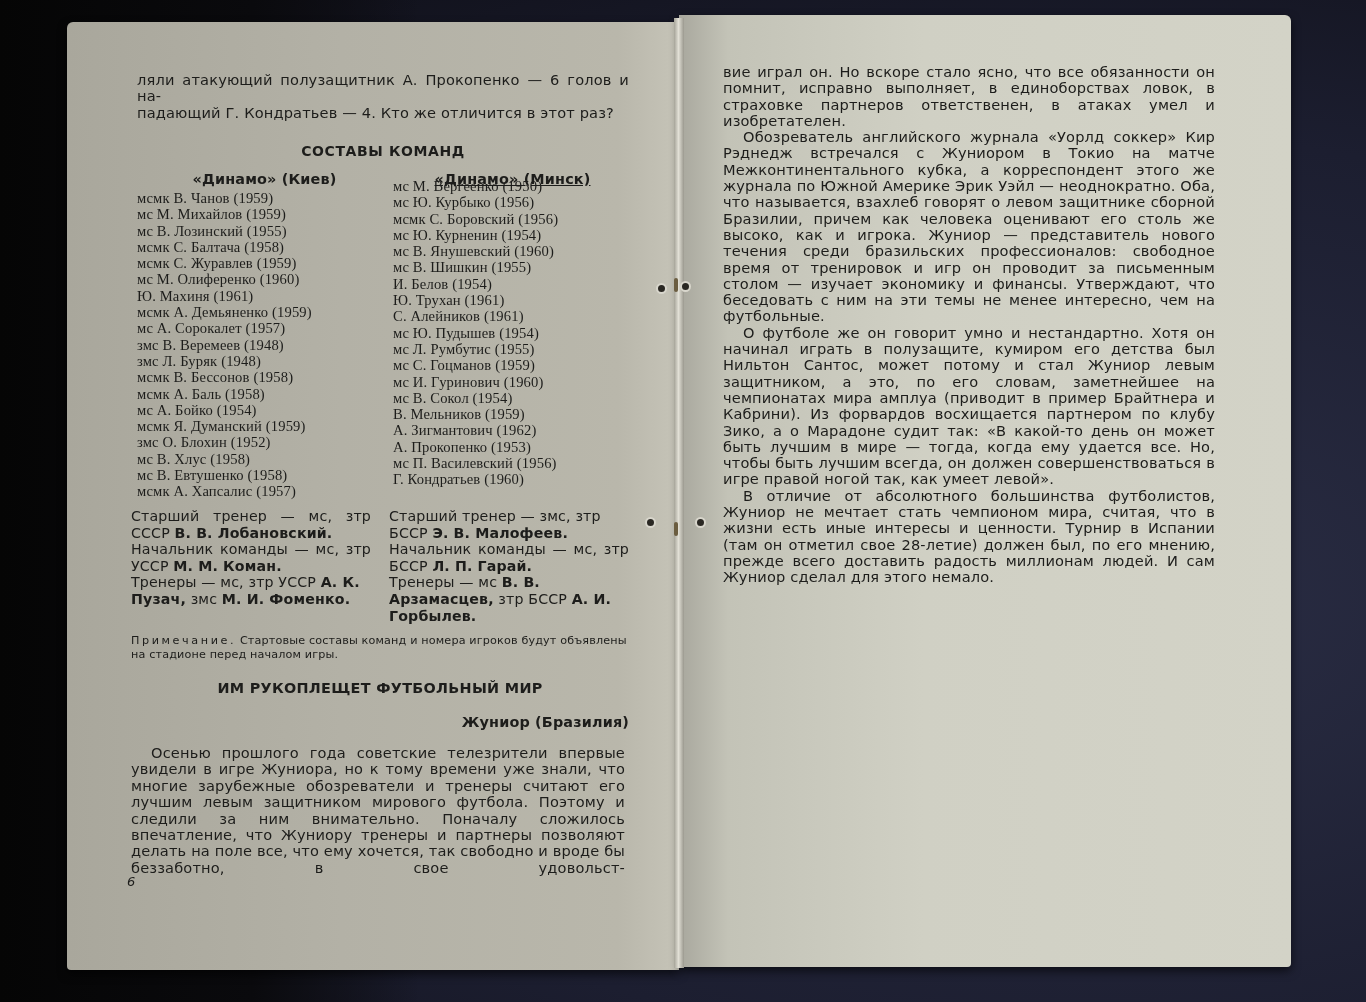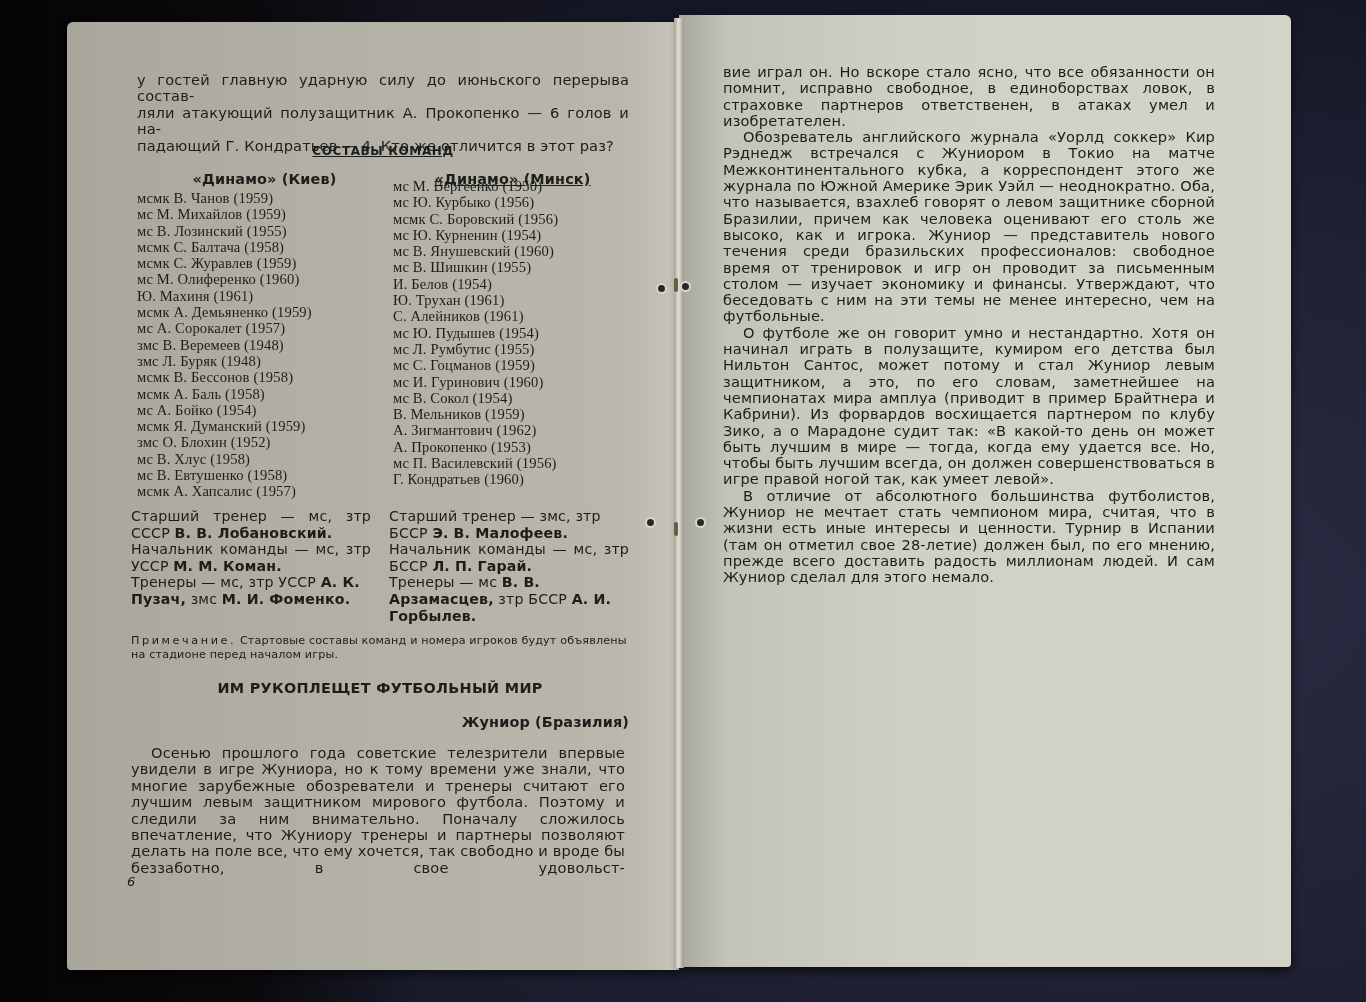--- a/index.html
+++ b/index.html
@@ -50,26 +50,25 @@
   .page-num { font-size: 13px; font-style: italic; }
 </style>
 </head>
 <body>
 
 <div class="bg-left"></div>
 
 <div class="page page-left">
 
   <div class="txt" style="left:70px; top:50px; width:492px;">
-    <p class="para" style="text-align-last: justify;">у гостей главную ударную силу до июньского перерыва состав-</p>
     <p class="para" style="text-align-last: justify;">ляли атакующий полузащитник А. Прокопенко — 6 голов и на-</p>
     <p class="para">падающий Г. Кондратьев — 4. Кто же отличится в этот раз?</p>
   </div>
 
-  <div class="txt h-center" style="left:70px; top:121px; width:492px; font-size:12px; letter-spacing:0.6px;text-decoration:underline;">СОСТАВЫ КОМАНД</div>
+  <div class="txt h-center" style="left:70px; top:121px; width:492px; font-size:14px; letter-spacing:0.6px;">СОСТАВЫ КОМАНД</div>
 
   <div class="txt h-center" style="left:70px; top:149px; width:255px; font-size:14.4px;">«Динамо» (Киев)</div>
   <div class="txt h-center" style="left:318px; top:149px; width:255px; font-size:14.4px;text-decoration:underline;">«Динамо» (Минск)</div>
 
   <ul class="roster txt" style="left:70px; top:168px;">
     <li>мсмк В. Чанов (1959)</li>
     <li>мс М. Михайлов (1959)</li>
     <li>мс В. Лозинский (1955)</li>
     <li>мсмк С. Балтача (1958)</li>
     <li>мсмк С. Журавлев (1959)</li>
@@ -144,21 +143,21 @@
 
   <div class="txt" style="left:64px; top:723px; width:494px;">
     <p class="para indent" style="text-align-last: justify;">Осенью прошлого года советские телезрители впервые увидели в игре Жуниора, но к тому времени уже знали, что многие зарубежные обозреватели и тренеры считают его лучшим левым защитником мирового футбола. Поэтому и следили за ним внимательно. Поначалу сложилось впечатление, что Жуниору тренеры и партнеры позволяют делать на поле все, что ему хочется, так свободно и вроде бы беззаботно, в свое удовольст-</p>
   </div>
 
   <div class="txt page-num" style="left:60px; top:852px;">6</div>
 </div>
 
 <div class="page page-right">
   <div class="txt" style="left:44px; top:49px; width:492px; line-height:16.3px;">
-    <p class="para">вие играл он. Но вскоре стало ясно, что все обязанности он помнит, исправно свободное, в единоборствах ловок, в страховке партнеров ответственен, в атаках умел и изобретателен.</p>
+    <p class="para">вие играл он. Но вскоре стало ясно, что все обязанности он помнит, исправно выполняет, в единоборствах ловок, в страховке партнеров ответственен, в атаках умел и изобретателен.</p>
     <p class="para indent">Обозреватель английского журнала «Уорлд соккер» Кир Рэднедж встречался с Жуниором в Токио на матче Межконтинентального кубка, а корреспондент этого же журнала по Южной Америке Эрик Уэйл — неоднократно. Оба, что называется, взахлеб говорят о левом защитнике сборной Бразилии, причем как человека оценивают его столь же высоко, как и игрока. Жуниор — представитель нового течения среди бразильских профессионалов: свободное время от тренировок и игр он проводит за письменным столом — изучает экономику и финансы. Утверждают, что беседовать с ним на эти темы не менее интересно, чем на футбольные.</p>
     <p class="para indent">О футболе же он говорит умно и нестандартно. Хотя он начинал играть в полузащите, кумиром его детства был Нильтон Сантос, может потому и стал Жуниор левым защитником, а это, по его словам, заметнейшее на чемпионатах мира амплуа (приводит в пример Брайтнера и Кабрини). Из форвардов восхищается партнером по клубу Зико, а о Марадоне судит так: «В какой-то день он может быть лучшим в мире — тогда, когда ему удается все. Но, чтобы быть лучшим всегда, он должен совершенствоваться в игре правой ногой так, как умеет левой».</p>
     <p class="para indent">В отличие от абсолютного большинства футболистов, Жуниор не мечтает стать чемпионом мира, считая, что в жизни есть иные интересы и ценности. Турнир в Испании (там он отметил свое 28-летие) должен был, по его мнению, прежде всего доставить радость миллионам людей. И сам Жуниор сделал для этого немало.</p>
   </div>
 </div>
 
 <div class="spine"></div>
 
 <div class="staple-hole" style="left:656px; top:283px;"></div>
 <div class="staple-hole" style="left:680px; top:281px;"></div>

